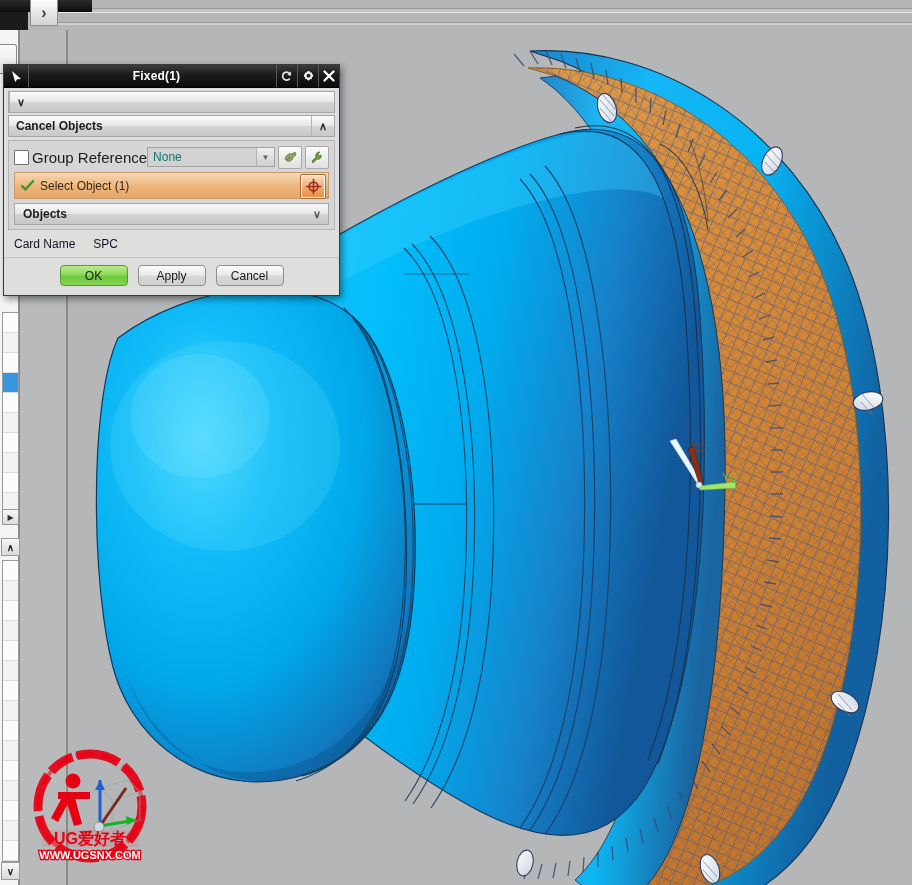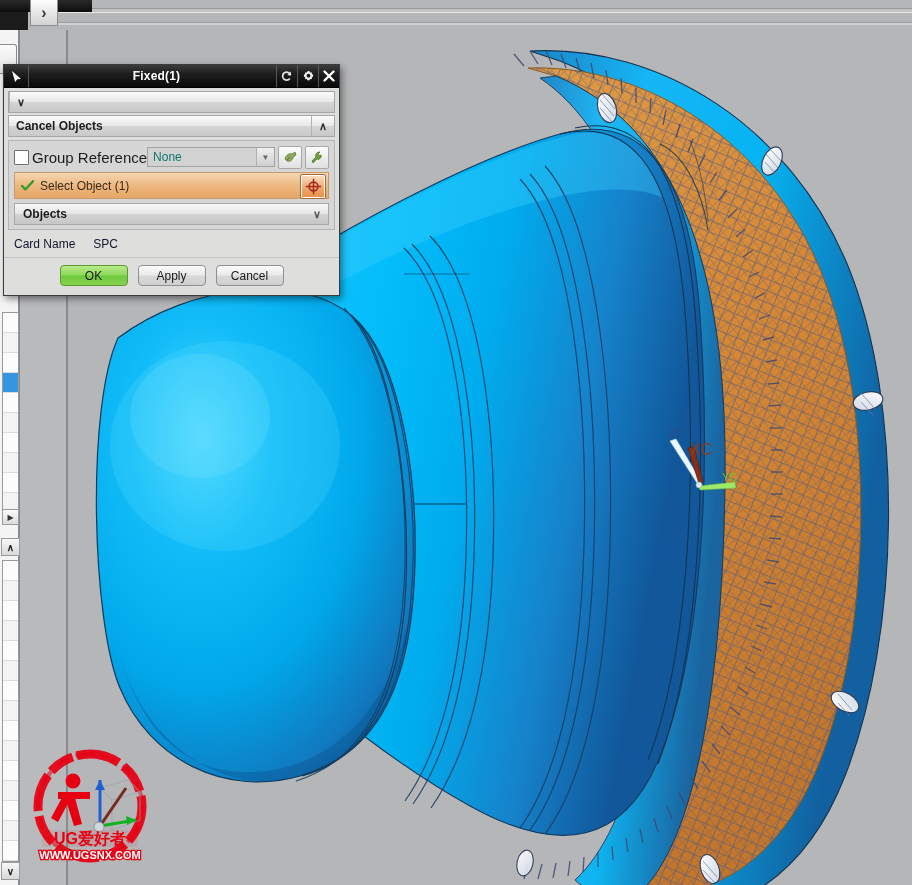--- a/index.html
+++ b/index.html
@@ -577,21 +577,21 @@
 
           <path d="M699,468 L688,432 L694,431 L703,466 Z" fill="#8a2f17" stroke="#5c1e0d" stroke-width="0.6"></path>
 
           <path d="M699,470 L735,466 L736,472 L700,474 Z" fill="#9fe86a" stroke="#6bbb3a" stroke-width="0.6"></path>
           <circle cx="699" cy="469" r="3" fill="#dfe9ee" stroke="#8aa2b0" stroke-width="0.6"></circle>
         </g>
       </g>
     </svg>
 
     <div style="position:absolute;left:669px;top:411px;font-size:11px;color:#2e4a8a;">ZC</div>
-    <div style="position:absolute;left:690px;top:425px;font-size:16px;color:#8a3a1e;">XC</div>
+    <div style="position:absolute;left:690px;top:425px;font-size:11px;color:#8a3a1e;font-family:Liberation Serif, serif;">XC</div>
     <div style="position:absolute;left:722px;top:455px;font-size:11px;color:#6fbf3a;">YC</div>
   </div>
 
   <div class="dock-gap"></div>
   <div class="dock-gap2"></div>
   <div class="left-dock">
     <div class="left-dock-inner"></div>
   </div>
   <div class="dock-sep"></div>
 

